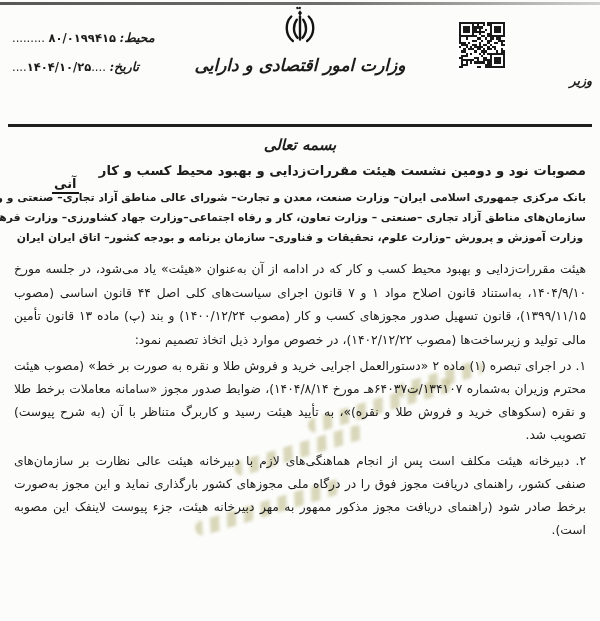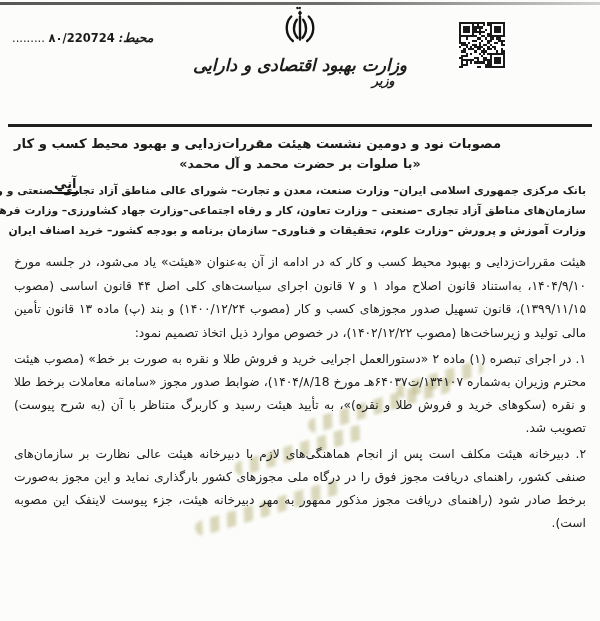--- a/index.html
+++ b/index.html
@@ -15,33 +15,33 @@
   .cal{font-family:"DejaVu Serif",serif;font-style:italic;font-weight:700;}
   .fields{position:absolute;top:30px;right:auto;left:12px;width:182px;font-size:11.5px;}
   .field{margin-bottom:14px;white-space:nowrap;text-align:left;}
   .f-label{font-size:12.5px;}
   .f-dots{letter-spacing:.5px;color:#222;}
   .f-val{font-weight:700;}
   .center-head{position:absolute;top:6px;left:50%;transform:translateX(-50%);text-align:center;width:300px;}
   .emblem{width:38px;height:40px;display:inline-block;}
   .country{font-size:13.5px;margin-top:2px;}
   .ministry{font-size:17px;margin-top:5px;}
-  .right-head{position:absolute;top:22px;right:8px;width:220px;text-align:left;}
+  .right-head{position:absolute;top:22px;right:8px;width:220px;text-align:right;}
   .qr{display:grid;grid-template-rows:repeat(21,1fr);grid-template-columns:repeat(21,1fr);
       width:46px;height:46px;margin:0 auto;background:#fff;outline:2px solid #fff;}
   .qr i{display:block;}
   .minister{font-size:12.5px;margin-top:5px;}
   .chairman{font-size:10.5px;margin-top:4px;white-space:nowrap;}
   .rule{border-top:3px solid #1f1f1f;margin:0 8px;position:relative;z-index:2;}
   
   .body{position:relative;z-index:2;padding:0 14px;}
   .besmele{text-align:center;font-size:15px;margin-top:9px;}
   .urgent{position:absolute;top:176px;left:52px;font-weight:700;font-size:13px;
     border-bottom:2px solid #141414;padding:0 2px 1px 2px;z-index:3;}
-  .title{text-align:left;font-size:13.2px;font-weight:700;margin:9px 0 0 0;}
+  .title{text-align:right;font-size:13.2px;font-weight:700;margin:9px 0 0 0;}
   .salutation{text-align:center;font-size:12.6px;font-weight:700;margin-top:5px;}
   .recipients{margin-top:10px;font-weight:700;font-size:10.8px;}
   .recipient-line{text-align:center;line-height:20px;white-space:nowrap;}
   .intro{font-size:12.3px;line-height:23.5px;text-align:justify;margin:10px 0 0 0;}
   .section-a{font-size:12.3px;font-weight:700;line-height:21.5px;margin:5px 0 0 0;
     text-align:justify;text-align-last:center;}
   .items{margin-top:3px;}
   .item{font-size:12.3px;line-height:23px;text-align:justify;margin:0 0 3px 0;}
   
   .watermark{position:absolute;inset:0;z-index:1;pointer-events:none;}
@@ -63,37 +63,41 @@
     <i class="wm1"></i>
     <i class="wm2"></i>
     <i class="wm3"></i>
     <i class="wm4"></i>
   </div>
 
   <header class="letterhead">
     <div class="fields">
       <div class="field">
         <span class="f-label cal">محیط:</span>
-        <span class="f-dots"></span><span class="f-val">۸۰/220724</span><span class="f-dots"> .........</span>
+        <span class="f-dots"></span><span class="f-val">۸۰/۰۱۹۹۴۱۵</span><span class="f-dots"> .........</span>
+      </div>
+      <div class="field">
+        <span class="f-label cal">تاریخ:</span>
+        <span class="f-dots">....</span><span class="f-val">۱۴۰۴/۱۰/۲۵</span><span class="f-dots">....</span>
       </div>
     </div>
 
     <div class="center-head">
       <svg class="emblem" viewBox="0 0 48 50" aria-hidden="true">
         <g fill="none" stroke="#141414" stroke-width="3" stroke-linecap="round">
           <path d="M13 13 C5 21 5 36 15 44"></path>
           <path d="M35 13 C43 21 43 36 33 44"></path>
           <path d="M20 17 C15 24 15 34 21 40"></path>
           <path d="M28 17 C33 24 33 34 27 40"></path>
           <path d="M24 13 L24 42"></path>
         </g>
         <path d="M24 5 l2.6 3.6 L24 12.4 l-2.6 -3.8 Z" fill="#141414"></path>
         <path d="M19 2 q1.6 -2.4 3.2 0 q1.6 -2.4 3.2 0 l-1.2 2 q-2 -1.4 -4 0 Z" fill="#141414"></path>
       </svg>
-      <div class="ministry cal">وزارت بهبود اقتصادی و دارایی</div>
+      <div class="ministry cal">وزارت امور اقتصادی و دارایی</div>
     </div>
 
     <div class="right-head">
       <div class="qr" id="qr">
           <i style="grid-row:1;grid-column:1;background:#1a1a1a"></i>
           <i style="grid-row:1;grid-column:2;background:#1a1a1a"></i>
           <i style="grid-row:1;grid-column:3;background:#1a1a1a"></i>
           <i style="grid-row:1;grid-column:4;background:#1a1a1a"></i>
           <i style="grid-row:1;grid-column:5;background:#1a1a1a"></i>
           <i style="grid-row:1;grid-column:6;background:#1a1a1a"></i>
@@ -535,30 +539,30 @@
         </div>
       <div class="minister cal">وزیر</div>
     </div>
   </header>
 
   <div class="rule"></div>
 
   <div class="urgent">آنی</div>
 
   <main class="body">
+    <div class="besmele cal">بسمه تعالی</div>
     <h1 class="title">مصوبات نود و دومین نشست هیئت مقررات‌زدایی و بهبود محیط کسب و کار</h1>
-    <div class="salutation">«با صلوات بر حضرت محمد و آل محمد»</div>
 
     <div class="recipients">
       <div class="recipient-line">بانک مرکزی جمهوری اسلامی ایران– وزارت صنعت، معدن و تجارت– شورای عالی مناطق آزاد تجاری– صنعتی و ویژه اقتصادی–</div>
       <div class="recipient-line">سازمان‌های مناطق آزاد تجاری –صنعتی – وزارت تعاون، کار و رفاه اجتماعی–وزارت جهاد کشاورزی– وزارت فرهنگ و ارشاد اسلامی–</div>
-      <div class="recipient-line">وزارت آموزش و پرورش –وزارت علوم، تحقیقات و فناوری– سازمان برنامه و بودجه کشور– خرید اصناف ایران</div>
+      <div class="recipient-line">وزارت آموزش و پرورش –وزارت علوم، تحقیقات و فناوری– سازمان برنامه و بودجه کشور– اتاق ایران ایران</div>
     </div>
 
     <p class="intro">هیئت مقررات‌زدایی و بهبود محیط کسب و کار که در ادامه از آن به‌عنوان «هیئت» یاد می‌شود، در جلسه مورخ ۱۴۰۴/۹/۱۰، به‌استناد قانون اصلاح مواد ۱ و ۷ قانون اجرای سیاست‌های کلی اصل ۴۴ قانون اساسی (مصوب ۱۳۹۹/۱۱/۱۵)، قانون تسهیل صدور مجوزهای کسب و کار (مصوب ۱۴۰۰/۱۲/۲۴) و بند (پ) ماده ۱۳ قانون تأمین مالی تولید و زیرساخت‌ها (مصوب ۱۴۰۲/۱۲/۲۲)، در خصوص موارد ذیل اتخاذ تصمیم نمود:</p>
 
     <div class="items">
-      <p class="item">۱. در اجرای تبصره (۱) ماده ۲ «دستورالعمل اجرایی خرید و فروش طلا و نقره به صورت بر خط» (مصوب هیئت محترم وزیران به‌شماره ۱۳۴۱۰۷/ت۶۴۰۳۷هـ مورخ ۱۴۰۴/۸/18)، ضوابط صدور مجوز «سامانه معاملات برخط طلا و نقره (سکوهای خرید و فروش طلا و نقره)»، به تأیید هیئت رسید و کاربرگ متناظر با آن (به شرح پیوست) تصویب شد.</p>
+      <p class="item">۱. در اجرای تبصره (۱) ماده ۲ «دستورالعمل اجرایی خرید و فروش طلا و نقره به صورت بر خط» (مصوب هیئت محترم وزیران به‌شماره ۱۳۴۱۰۷/ت۶۴۰۳۷هـ مورخ ۱۴۰۴/۸/۱۴)، ضوابط صدور مجوز «سامانه معاملات برخط طلا و نقره (سکوهای خرید و فروش طلا و نقره)»، به تأیید هیئت رسید و کاربرگ متناظر با آن (به شرح پیوست) تصویب شد.</p>
       <p class="item">۲. دبیرخانه هیئت مکلف است پس از انجام هماهنگی‌های لازم با دبیرخانه هیئت عالی نظارت بر سازمان‌های صنفی کشور، راهنمای دریافت مجوز فوق را در درگاه ملی مجوزهای کشور بارگذاری نماید و این مجوز به‌صورت برخط صادر شود (راهنمای دریافت مجوز مذکور ممهور به مهر دبیرخانه هیئت، جزء پیوست لاینفک این مصوبه است).</p>
 
     </div>
   </main>
 </div>
 
 </body></html>

